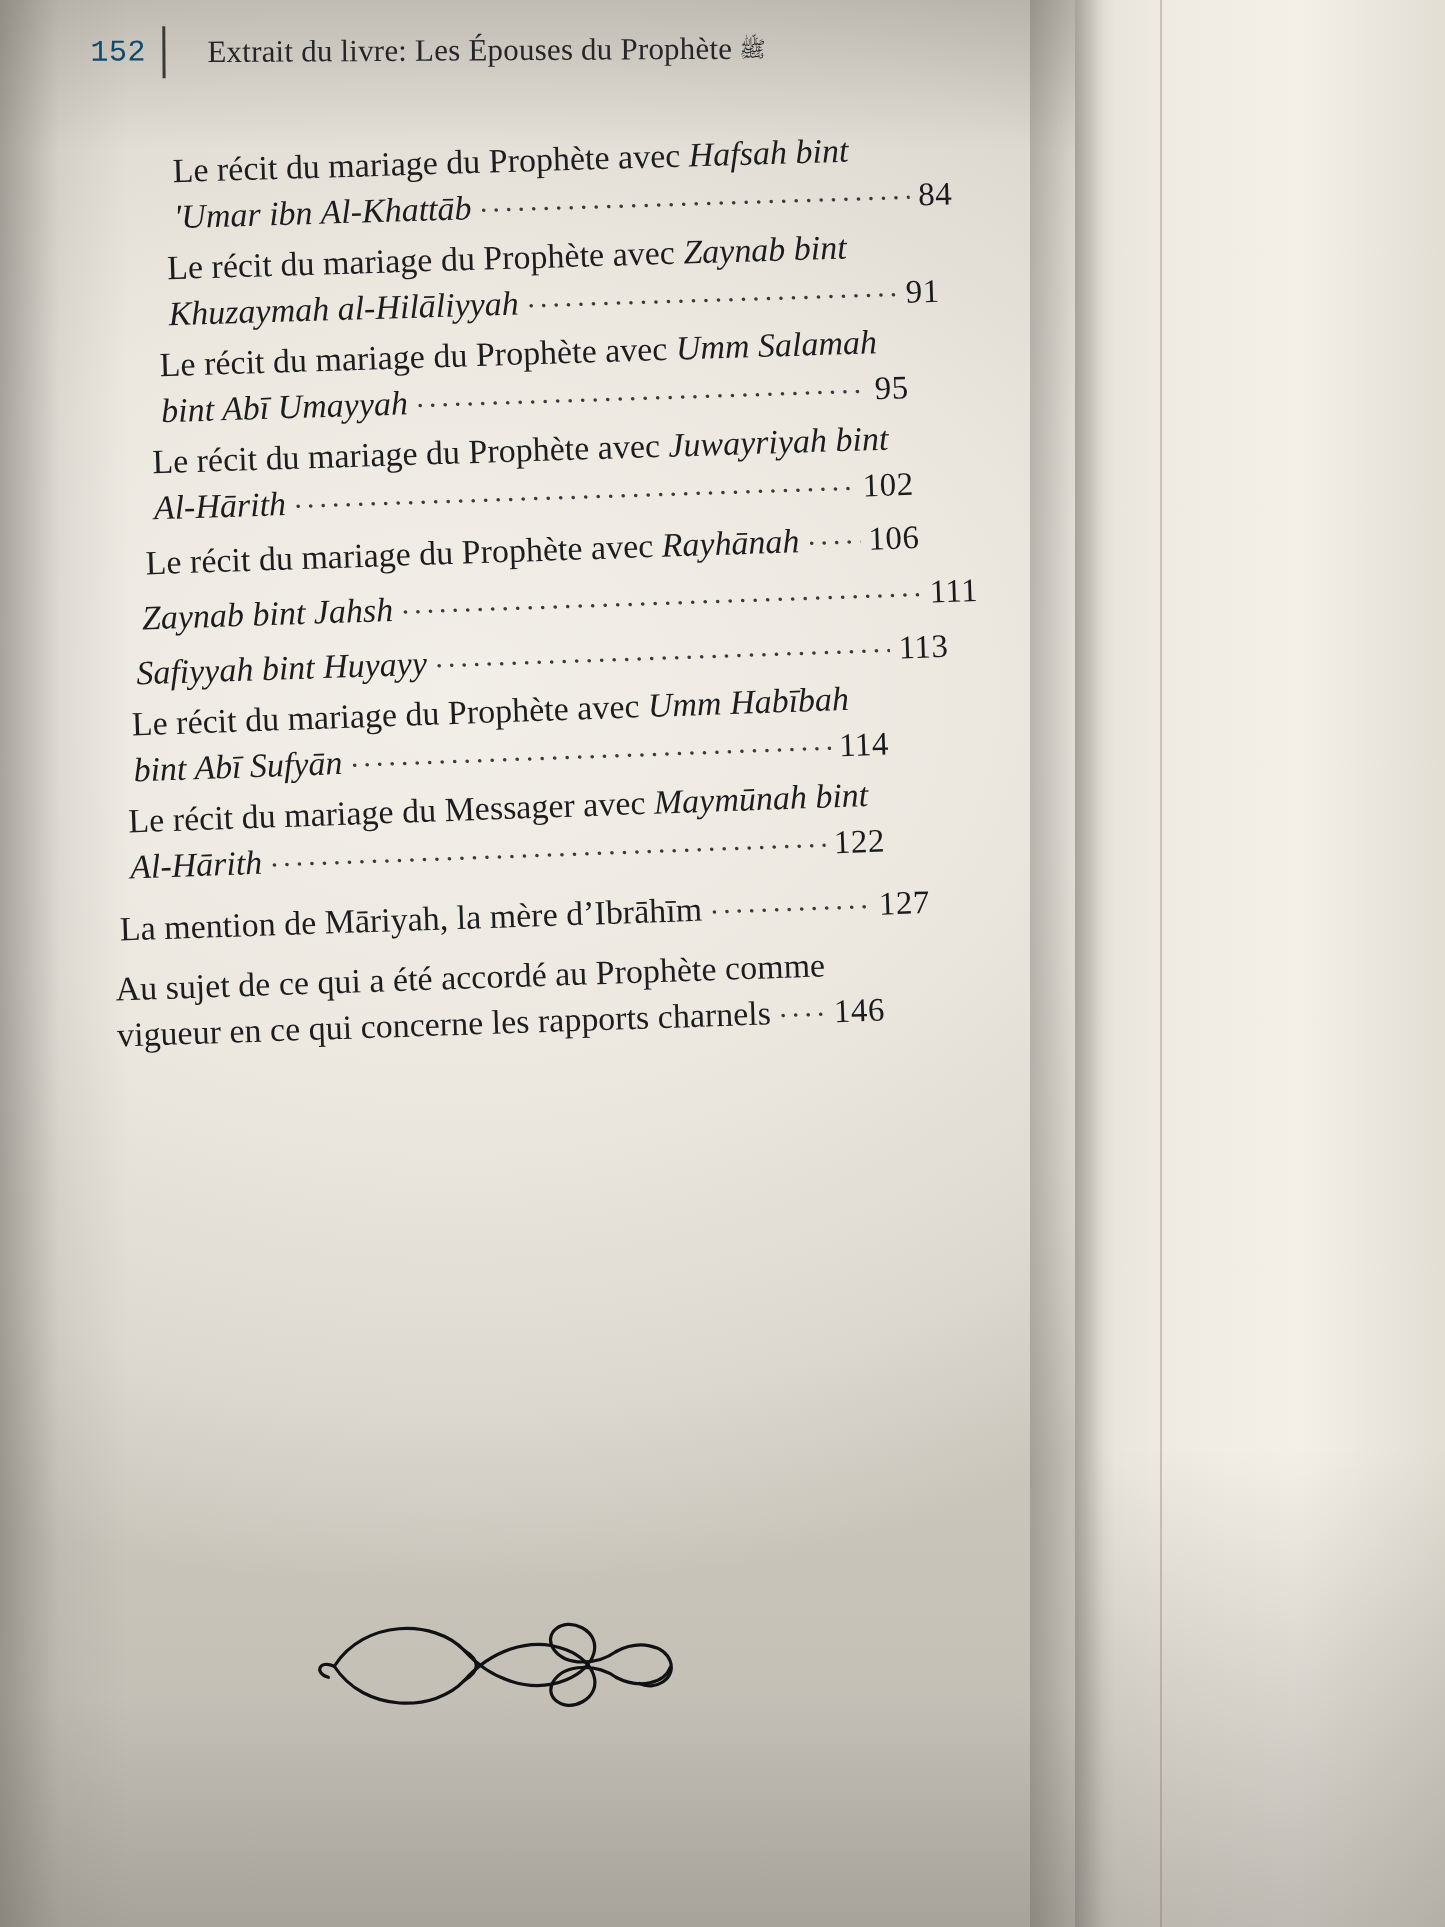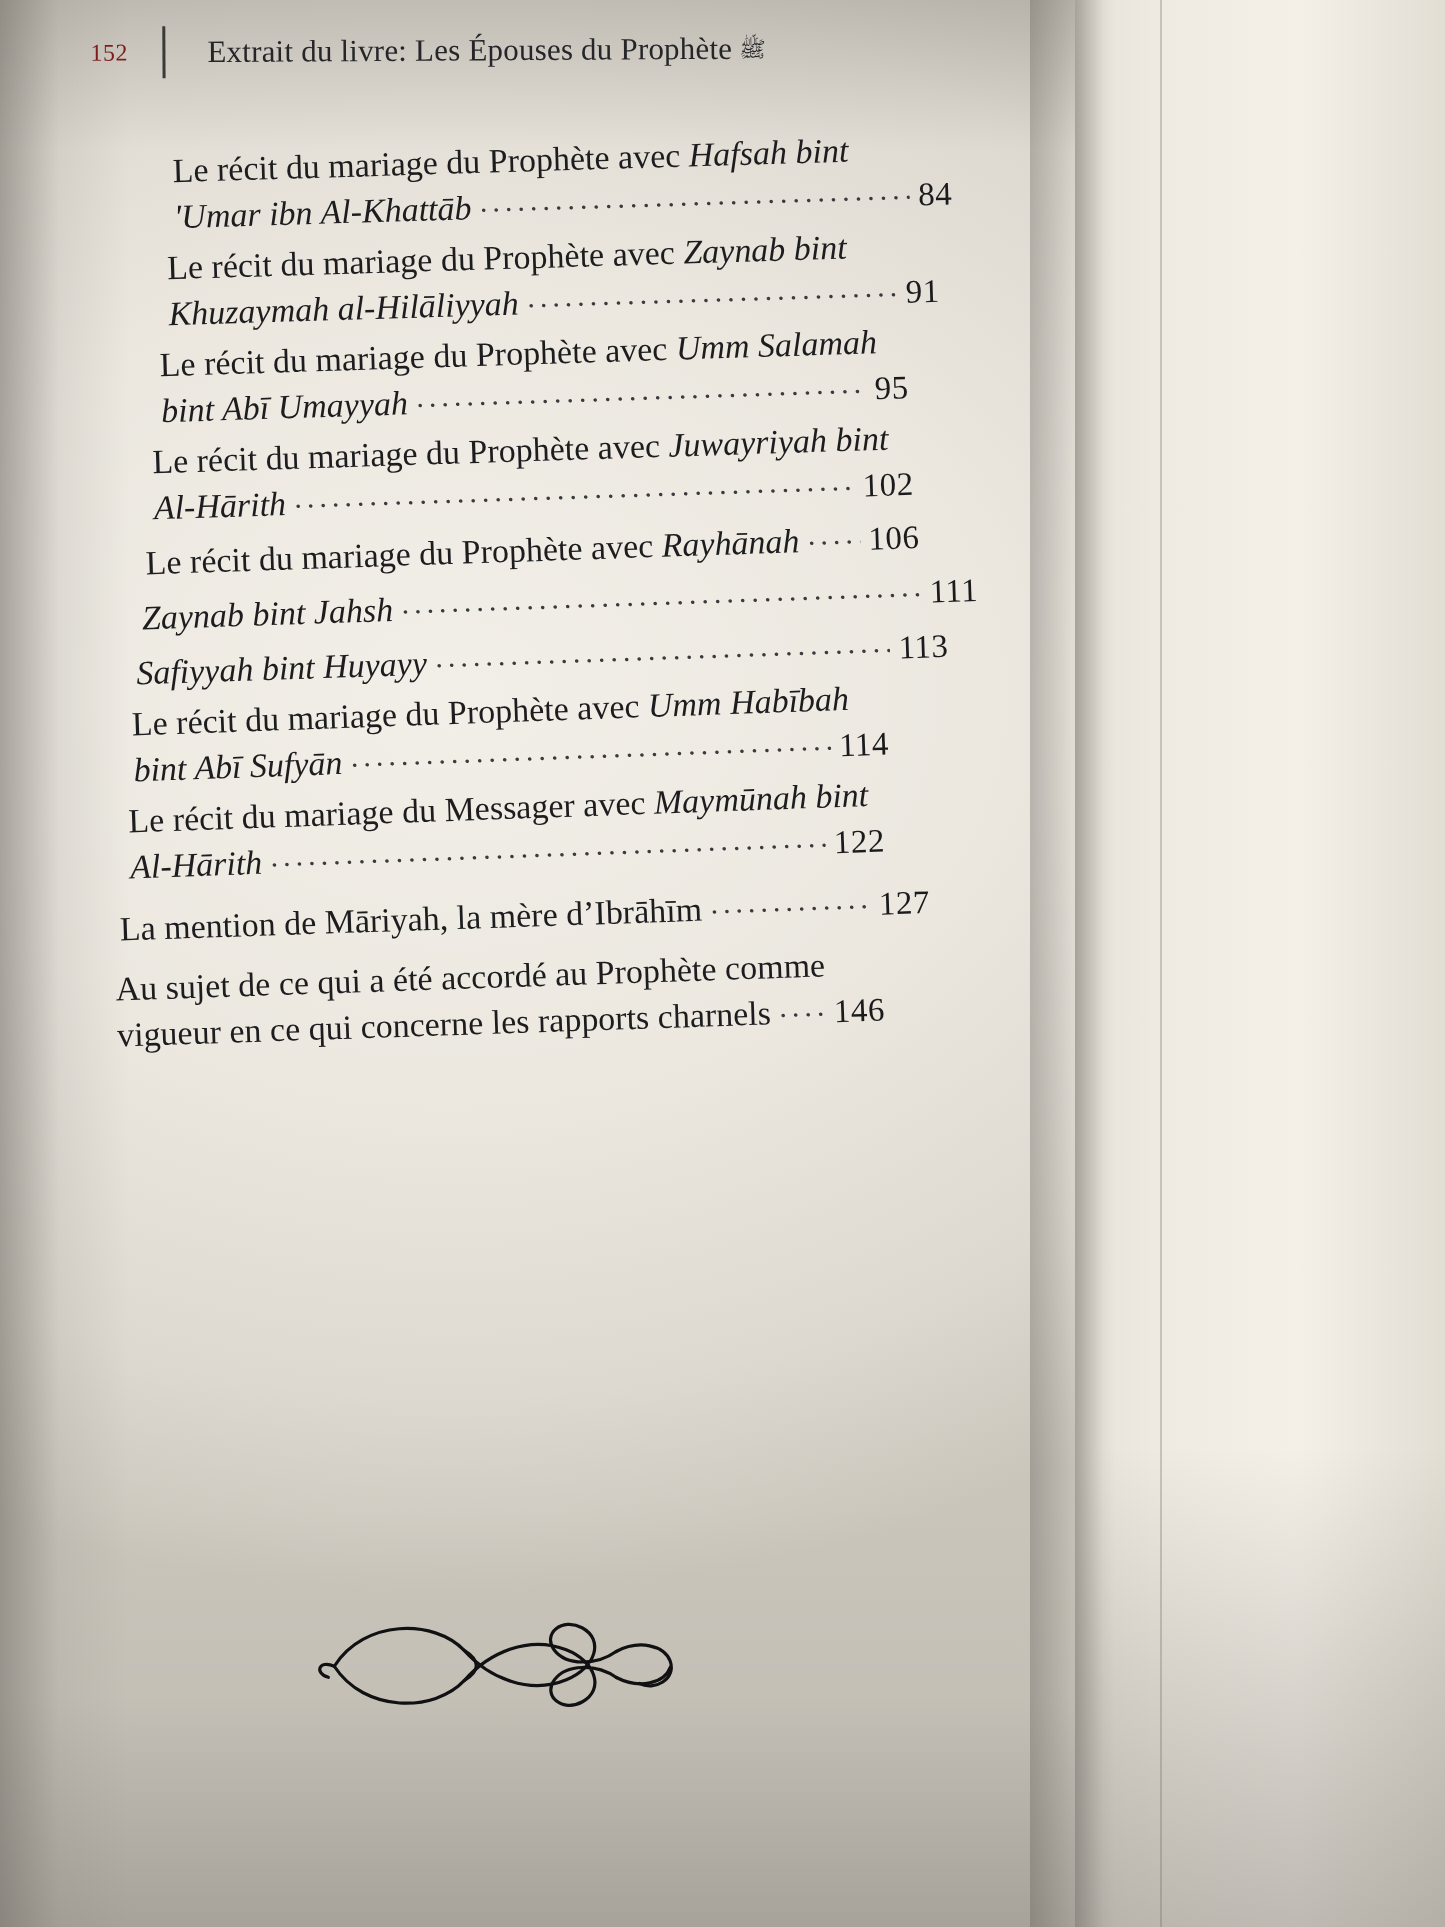--- a/index.html
+++ b/index.html
@@ -88,24 +88,25 @@
   .header {
     position: absolute;
     left: 96px;
     top: 24px;
     width: 900px;
     display: flex;
     align-items: center;
     color: #2a2a2c;
   }
   .folio {
-    font-size: 24px;
+    font-size: 30px;
     letter-spacing: 0.5px;
-    color: #7f1d1d;
+    color: #0c4a6e;
     width: 66px;
+    font-family: Liberation Mono, monospace;
   }
   .header-rule {
     width: 3px;
     height: 52px;
     background: #3a3a38;
     margin-right: 42px;
     margin-left: 6px;
   }
   .header-title {
     font-size: 31px;

